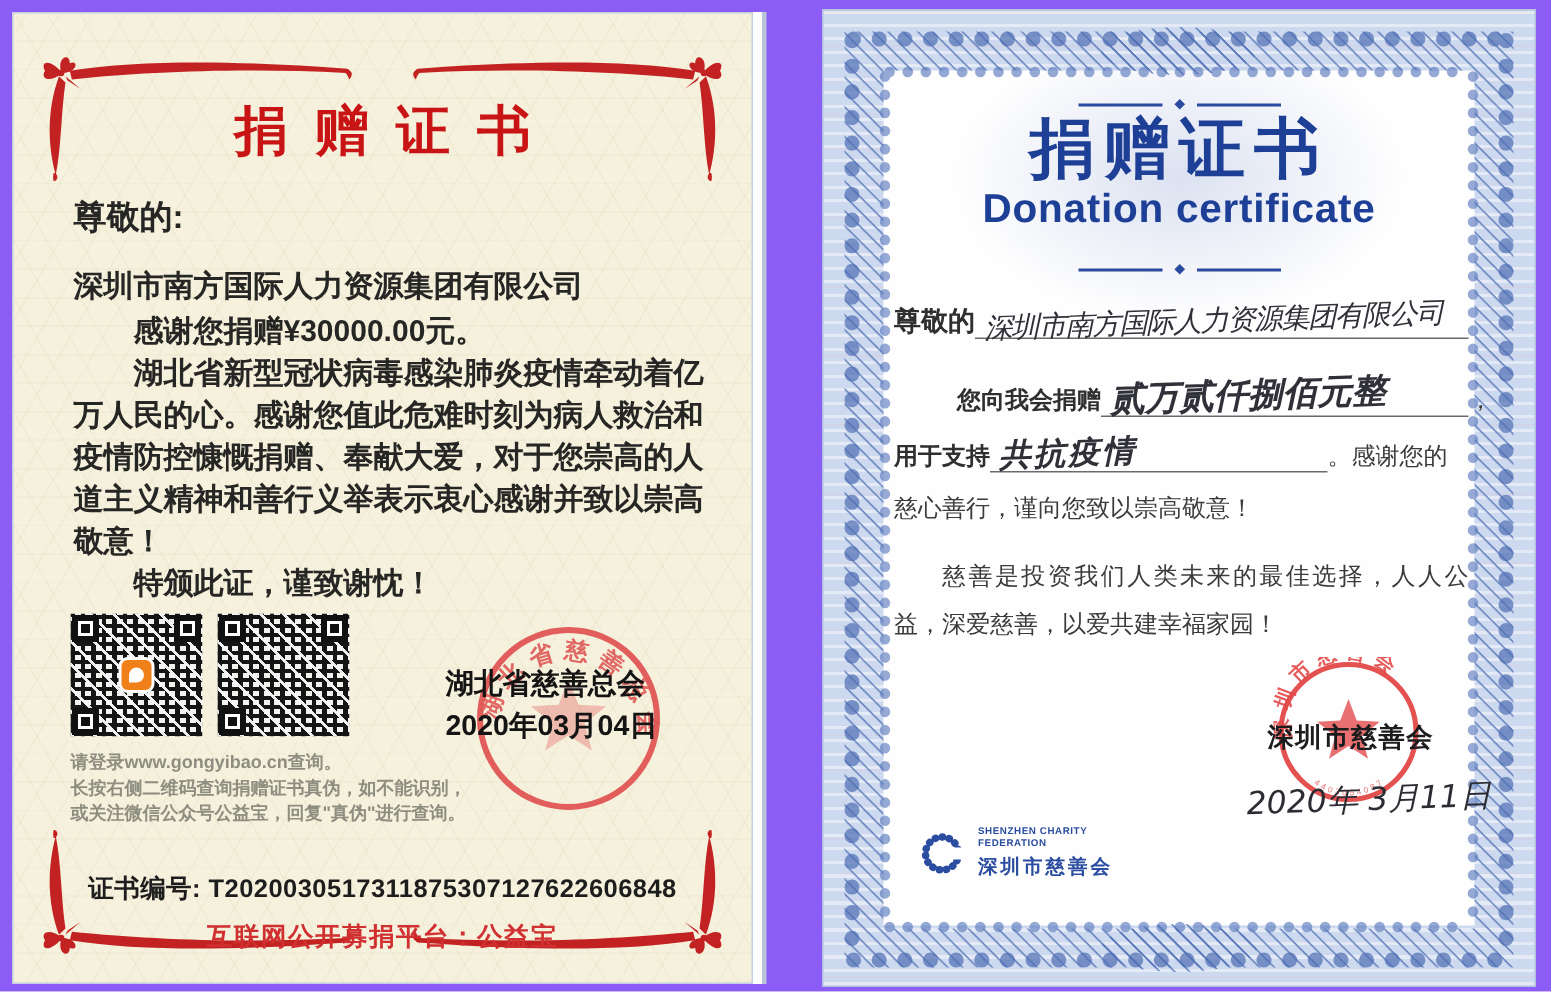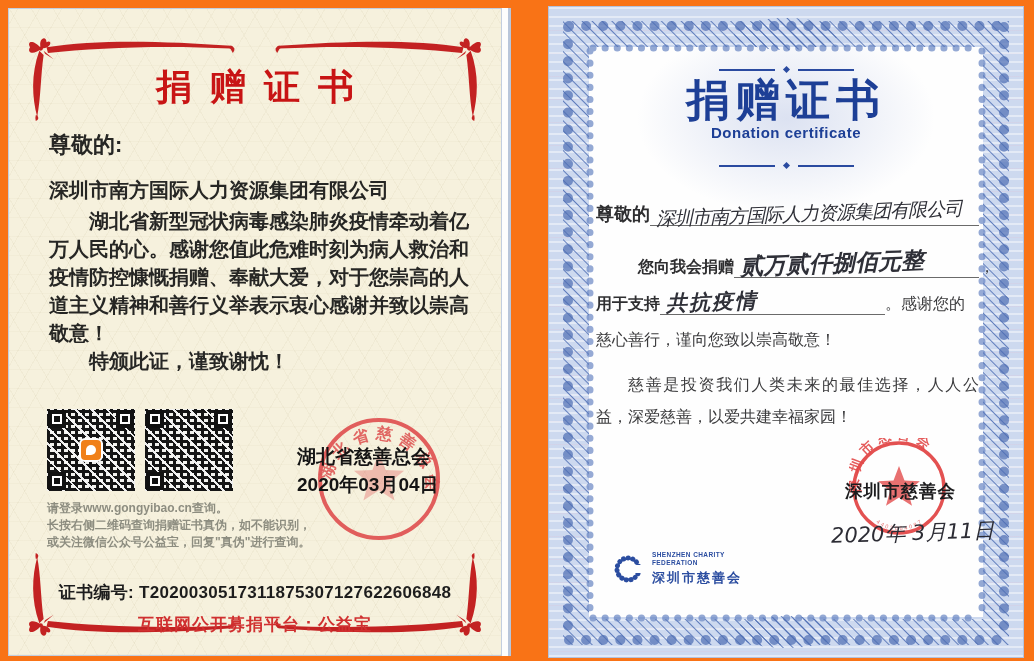--- a/index.html
+++ b/index.html
@@ -1,16 +1,16 @@
 <!DOCTYPE html>
 <html><head>
 <meta charset="utf-8">
 <style>
   html,body{margin:0;padding:0;background:#fff;}
-  .canvas{position:relative;width:1034px;height:661px;background:#f97316;overflow:hidden;
+  .canvas{position:relative;width:1034px;height:661px;background:#8b5cf6;overflow:hidden;
           font-family:"Liberation Sans","DejaVu Sans",sans-serif;}
 
   
   .cert-left{position:absolute;left:8px;top:8px;width:492px;height:646px;
     background-color:#f6f1dd;
     background-image:
       repeating-linear-gradient(60deg, rgba(190,178,138,.10) 0 1px, transparent 1px 19px),
       repeating-linear-gradient(-60deg, rgba(190,178,138,.10) 0 1px, transparent 1px 19px),
       repeating-linear-gradient(0deg, rgba(190,178,138,.07) 0 1px, transparent 1px 19px);
     border:1px solid #c3cedf;
@@ -62,21 +62,21 @@
     border:1px solid #b3c2dd;}
   .r-inner{position:absolute;left:40px;top:40px;right:40px;bottom:40px;background:#fefefe;}
   .r-water{position:absolute;left:50%;top:30px;width:310px;height:180px;transform:translateX(-50%);
     background:radial-gradient(ellipse at 50% 45%, rgba(140,160,212,.30), rgba(140,160,212,0) 68%);}
   .lace{position:absolute;left:0;top:0;pointer-events:none;}
   .r-titlewrap{position:absolute;left:0;right:0;top:56px;text-align:center;color:#1d3f96;}
   .tdeco{display:flex;align-items:center;justify-content:center;gap:9px;margin:4px 0;}
   .tdeco i{width:56px;height:2px;background:#2a4aa0;display:block;}
   .tdeco b{width:5px;height:5px;background:#2a4aa0;display:block;transform:rotate(45deg);}
   .r-title{margin:4px 0 0;font-size:44px;font-weight:700;letter-spacing:6px;line-height:48px;}
-  .r-subtitle{margin:0 0 22px;font-size:15px;font-weight:600;letter-spacing:.5px;}
+  .r-subtitle{margin:0 0 22px;font-size:27px;font-weight:600;letter-spacing:.5px;}
   .r-body{position:absolute;left:47px;right:44px;top:192px;color:#3b3b3d;font-size:16px;}
   .r-line{display:flex;align-items:flex-end;}
   .r-label{flex:0 0 auto;font-weight:700;color:#2f2f31;}
   .blank{flex:1 1 auto;border-bottom:1.5px solid #6a6a6a;text-align:left;padding:0 4px 0 6px;}
   .blank.w235{flex:0 0 235px;} .blank.w215{flex:0 0 215px;}
   .hand{font-family:"DejaVu Sans",cursive;font-style:italic;color:#2f3038;
         display:inline-block;transform:rotate(-2deg) translateY(2px);white-space:nowrap;}
   .hand.name{font-size:19px;letter-spacing:-1px;}
   .hand.amount{font-size:23px;font-weight:600;}
   .hand.purpose{font-size:21px;font-weight:600;letter-spacing:2px;}
@@ -127,20 +127,21 @@
       </svg>
     <svg class="orn br">
         <use href="#flourish"></use>
       </svg>
 
     <h1 class="l-title">捐赠证书</h1>
 
     <div class="l-body">
       <div class="l-salutation">尊敬的:</div>
       <div class="l-recipient">深圳市南方国际人力资源集团有限公司</div>
+      <p>感谢您捐赠¥30000.00元。</p>
       <p>湖北省新型冠状病毒感染肺炎疫情牵动着亿万人民的心。感谢您值此危难时刻为病人救治和疫情防控慷慨捐赠、奉献大爱，对于您崇高的人道主义精神和善行义举表示衷心感谢并致以崇高敬意！</p>
       <p>特颁此证，谨致谢忱！</p>
     </div>
 
     <div class="l-qrsec">
       <div class="qr-row">
         <div class="qr">
           <i class="f tl"></i>
             <i class="f tr"></i>
             <i class="f bl"></i>

